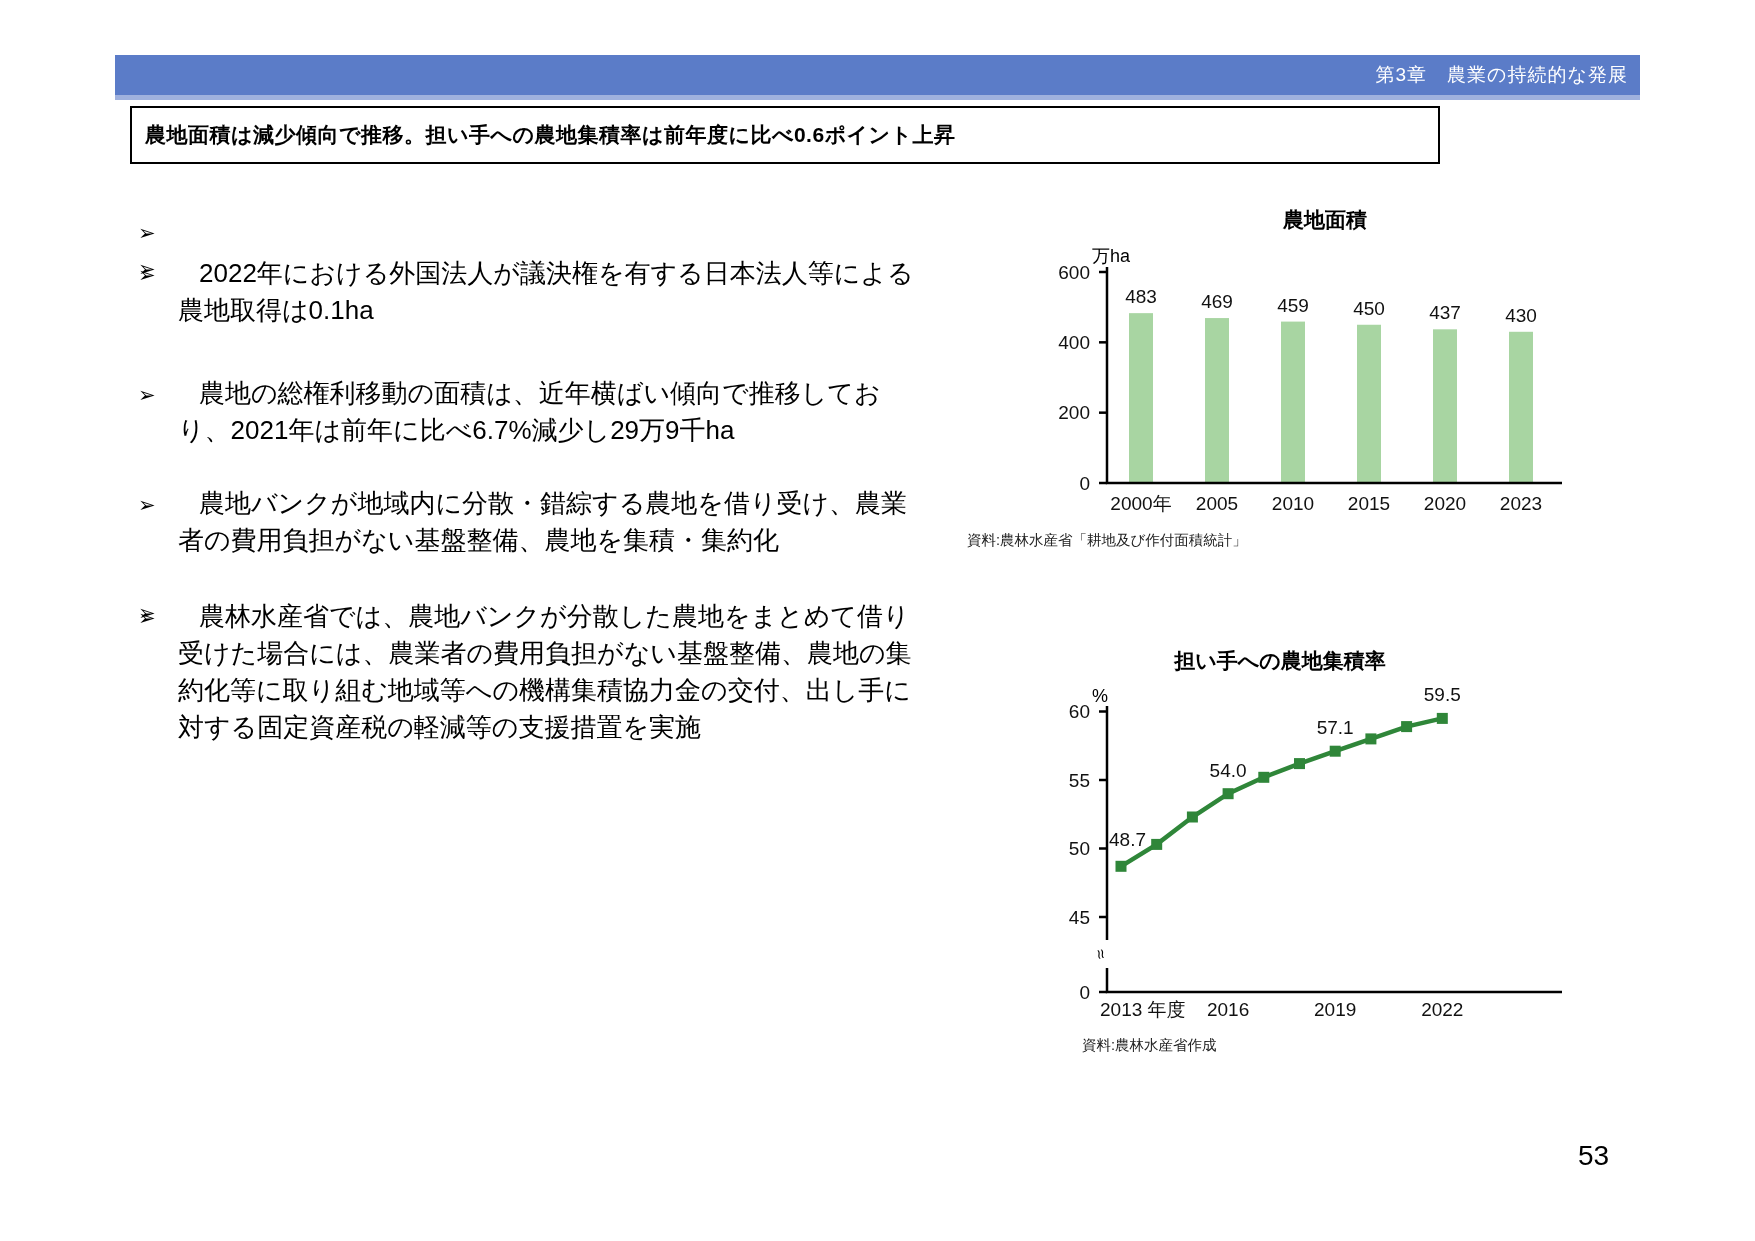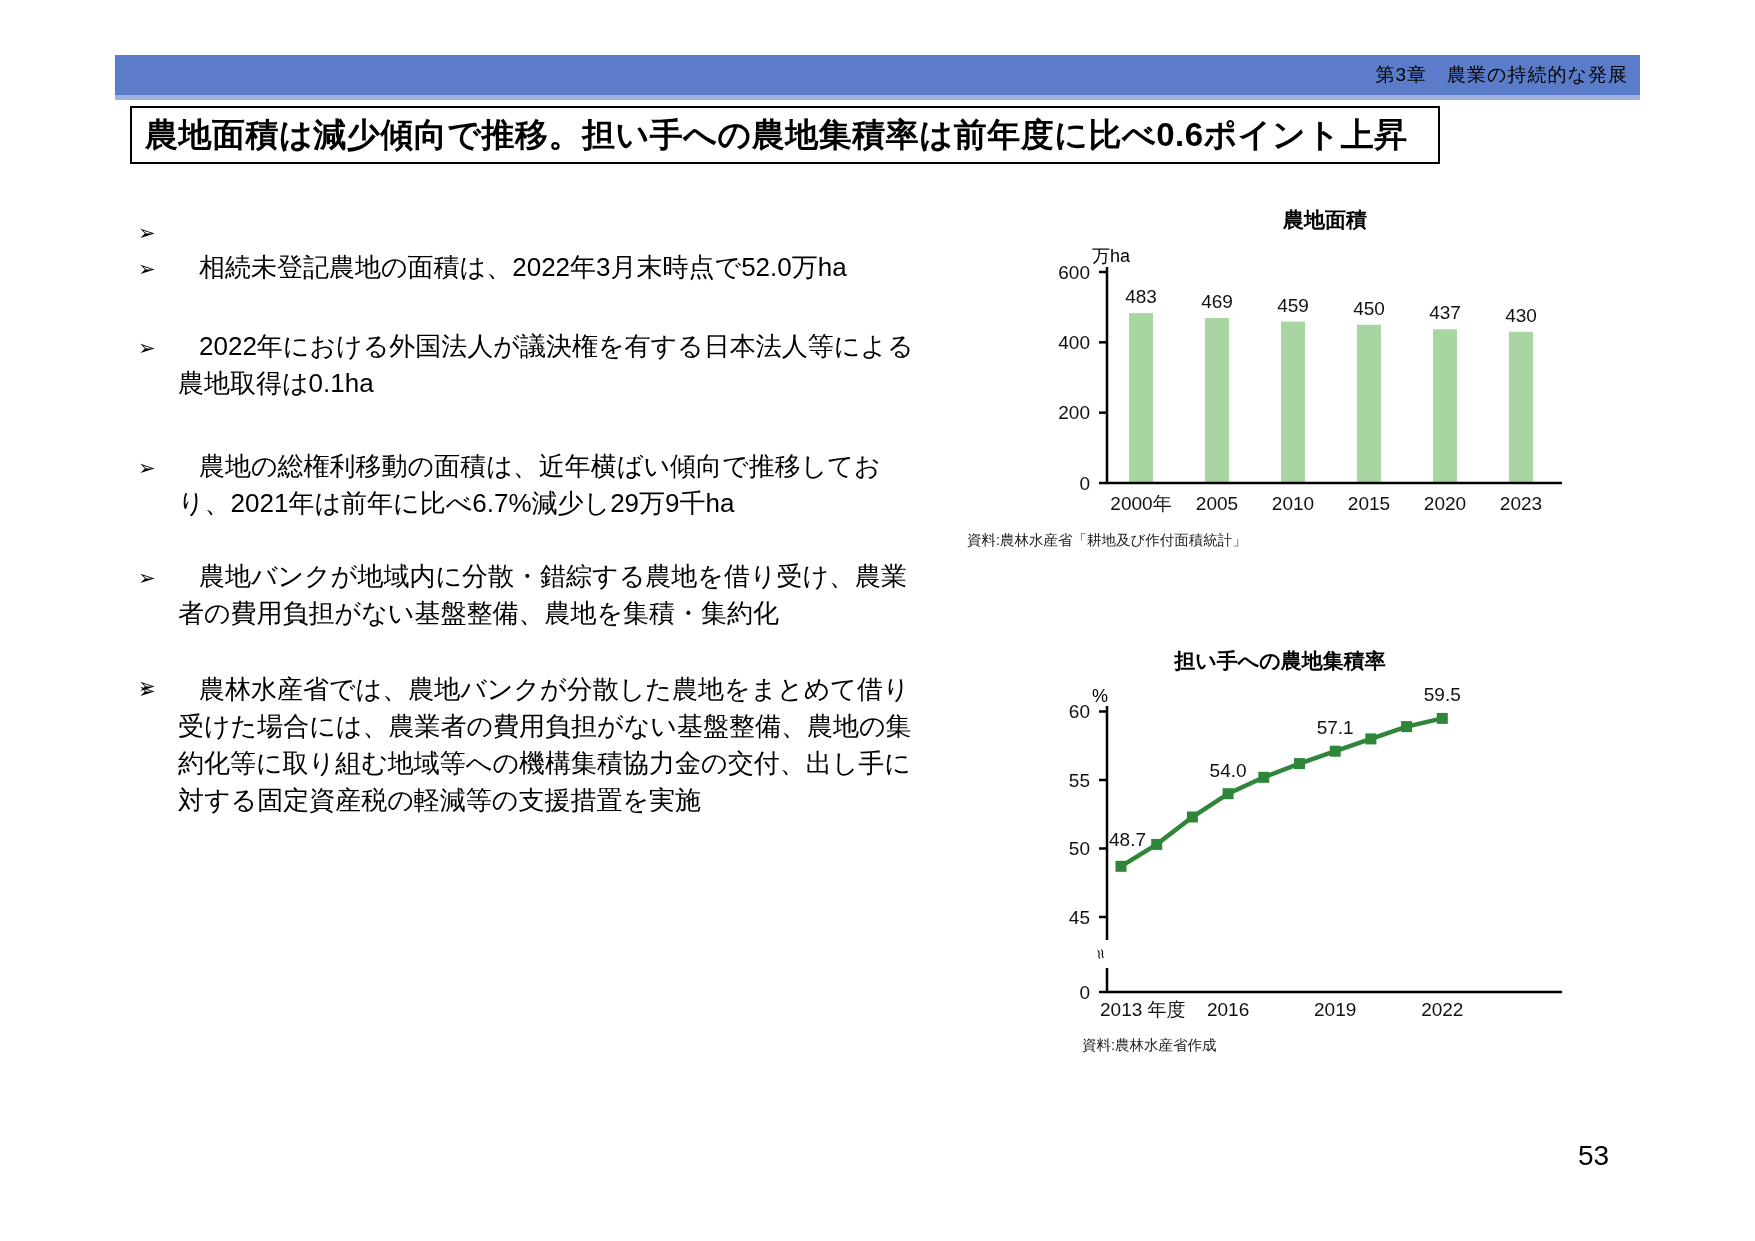--- a/index.html
+++ b/index.html
@@ -2,25 +2,25 @@
 <html><head>
 <meta charset="utf-8">
 <style>
   html,body{margin:0;padding:0;background:#fff;}
   .slide{position:relative;width:1755px;height:1241px;background:#ffffff;overflow:hidden;
          font-family:"Liberation Sans",sans-serif;color:#000;}
   
   .chapter-bar{position:absolute;left:115px;top:55px;width:1525px;height:40px;
                background:#5b7cc8;border-bottom:5px solid #9fb1de;
                display:flex;align-items:center;justify-content:flex-end;}
-  .chapter-bar span{color:#000000;font-size:19px;padding-right:12px;letter-spacing:1px;}
+  .chapter-bar span{color:#ffffff;font-size:19px;padding-right:12px;letter-spacing:1px;}
   
   .headline-box{position:absolute;left:130px;top:106px;width:1310px;height:58px;
                 border:2.5px solid #000;box-sizing:border-box;display:flex;align-items:center;}
-  .headline-box span{font-size:33px;font-weight:bold;padding-left:13px;letter-spacing:0.5px;}
+  .headline-box span{font-size:21px;font-weight:bold;padding-left:13px;letter-spacing:0.5px;}
   
   .bullets{position:absolute;left:158px;top:213px;width:756px;}
   .bullet{position:relative;padding-left:20px;font-size:26px;line-height:37px;text-indent:21px;}
   .bullet .mk{position:absolute;left:-20px;top:1px;text-indent:0;font-size:21px;}
   .bullet:nth-child(1){margin-bottom:36px;}
   .bullet:nth-child(2){margin-bottom:42px;}
   .bullet:nth-child(3){margin-bottom:46px;}
   .bullet:nth-child(4){margin-bottom:36px;}
   .bullet:nth-child(5){margin-bottom:34px;}
   .bullet:nth-child(6){margin-bottom:39px;}
@@ -46,21 +46,21 @@
   <div class="chapter-bar">
     <span>第3章　農業の持続的な発展</span>
   </div>
 
   <div class="headline-box">
     <span>農地面積は減少傾向で推移。担い手への農地集積率は前年度に比べ0.6ポイント上昇</span>
   </div>
 
   <div class="bullets" id="bullets">
       <div class="bullet"><span class="mk">➢</span></div>
-      <div class="bullet"><span class="mk">➢</span><span>相続未登記農地の面積は、2022年3月末時点で52.0万ha</span></div>
+      <div class="bullet"><span class="mk">➢</span></div>
       <div class="bullet"><span class="mk">➢</span><span>2022年における外国法人が議決権を有する日本法人等による農地取得は0.1ha</span></div>
       <div class="bullet"><span class="mk">➢</span><span>農地の総権利移動の面積は、近年横ばい傾向で推移しており、2021年は前年に比べ6.7%減少し29万9千ha</span></div>
       <div class="bullet"><span class="mk">➢</span><span>農地バンクが地域内に分散・錯綜する農地を借り受け、農業者の費用負担がない基盤整備、農地を集積・集約化</span></div>
       <div class="bullet"><span class="mk">➢</span></div>
       <div class="bullet"><span class="mk">➢</span><span>農林水産省では、農地バンクが分散した農地をまとめて借り受けた場合には、農業者の費用負担がない基盤整備、農地の集約化等に取り組む地域等への機構集積協力金の交付、出し手に対する固定資産税の軽減等の支援措置を実施</span></div>
     </div>
 
   <svg id="bar-chart" class="chart" width="660" height="380" viewBox="0 0 660 380">
       <text class="ct" x="385" y="42">農地面積</text>
       <text class="unit" x="152" y="77">万ha</text>

